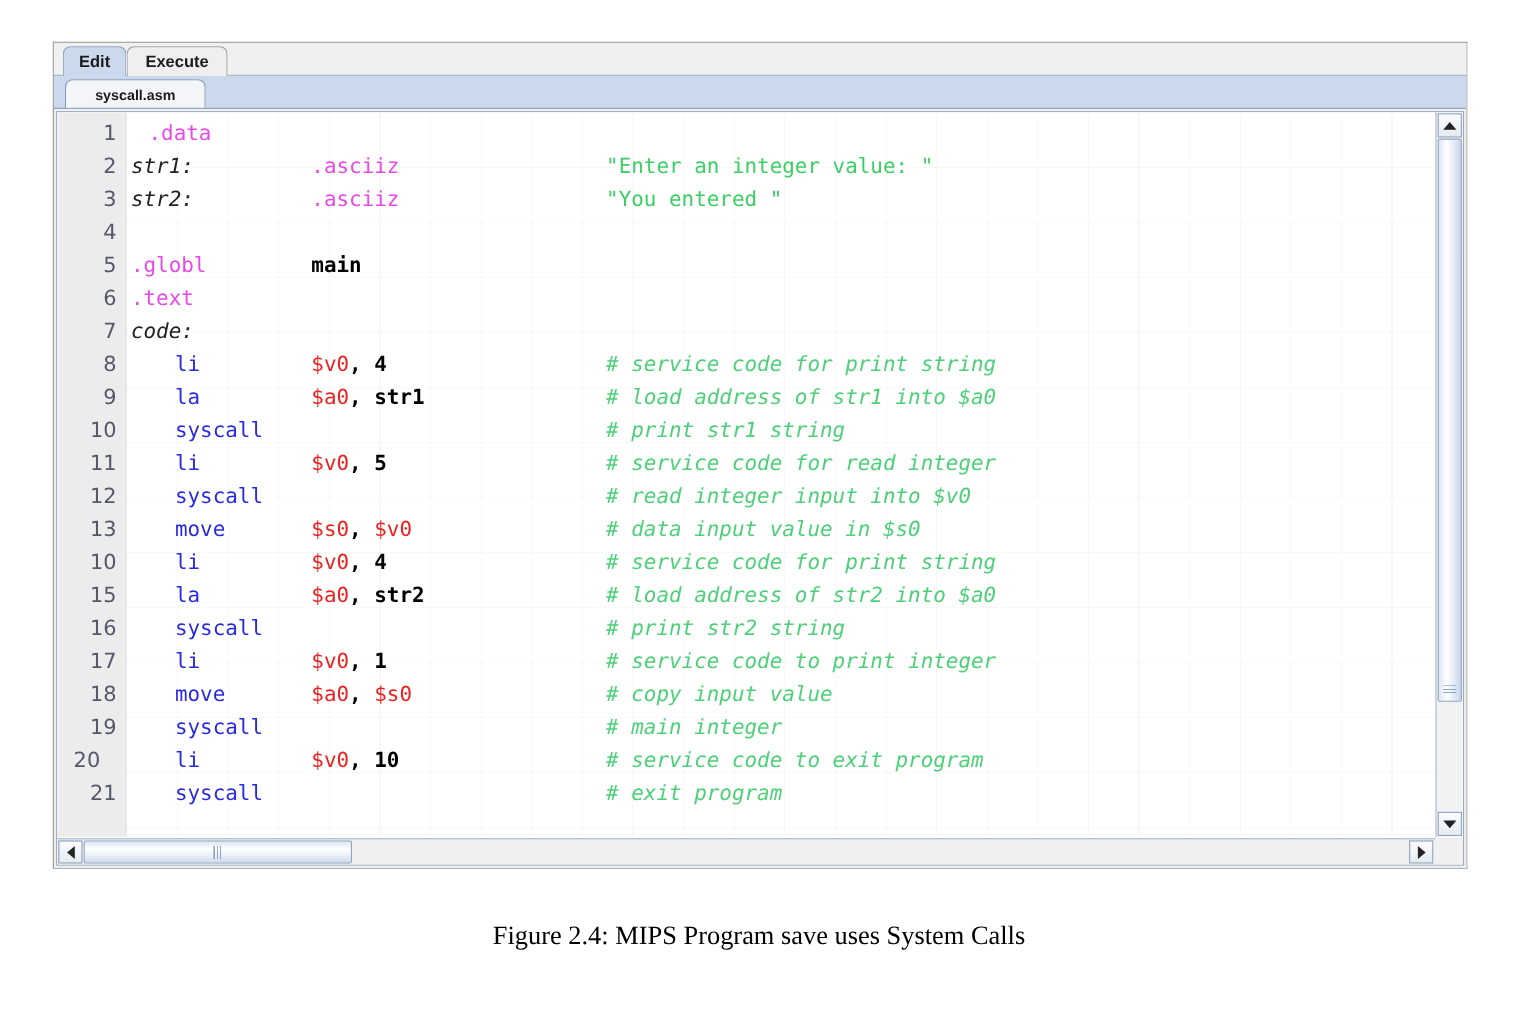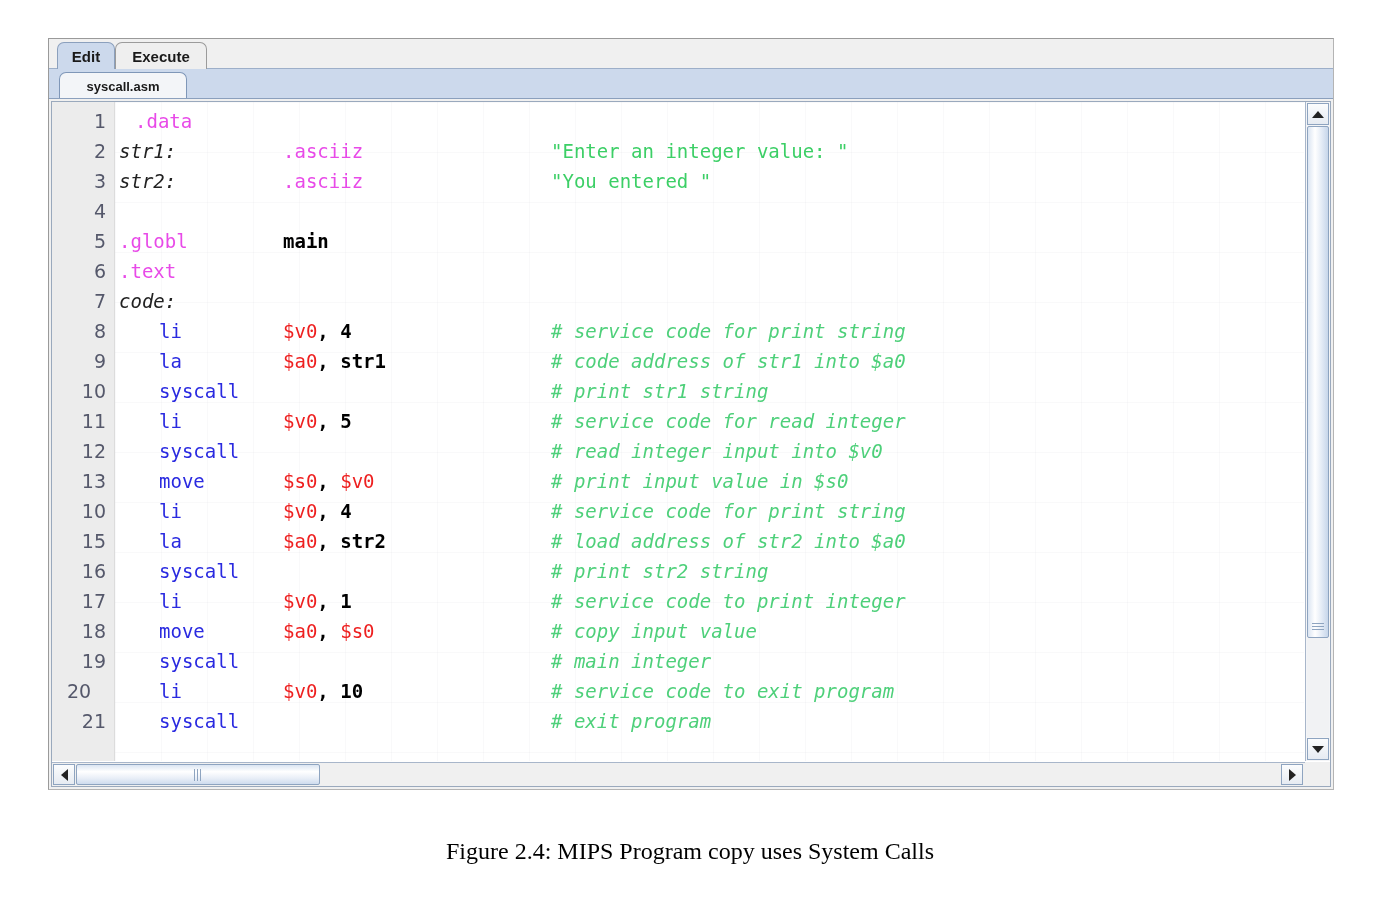--- a/index.html
+++ b/index.html
@@ -372,25 +372,25 @@
         </div>
       <div class="code-area" id="code-area">
           <div class="code-line" style="top: 4px;"><span class="col-op" style="left: 4px; margin-left: 16px;"><span class="t-dir">.data</span></span></div>
           <div class="code-line" style="top: 34px;"><span class="col-op" style="left: 4px;"><span class="t-label">str1:</span></span><span class="col-arg"><span class="t-dir">.asciiz</span></span><span class="col-cmt"><span class="t-str">"Enter an integer value: "</span></span></div>
           <div class="code-line" style="top: 64px;"><span class="col-op" style="left: 4px;"><span class="t-label">str2:</span></span><span class="col-arg"><span class="t-dir">.asciiz</span></span><span class="col-cmt"><span class="t-str">"You entered "</span></span></div>
           <div class="code-line" style="top: 94px;"></div>
           <div class="code-line" style="top: 124px;"><span class="col-op" style="left: 4px;"><span class="t-dir">.globl</span></span><span class="col-arg"><span class="t-sym">main</span></span></div>
           <div class="code-line" style="top: 154px;"><span class="col-op" style="left: 4px;"><span class="t-dir">.text</span></span></div>
           <div class="code-line" style="top: 184px;"><span class="col-op" style="left: 4px;"><span class="t-label">code:</span></span></div>
           <div class="code-line" style="top: 214px;"><span class="col-op" style="left: 44px;"><span class="t-instr">li</span></span><span class="col-arg"><span class="t-reg">$v0</span><span class="t-num">, </span><span class="t-num">4</span></span><span class="col-cmt"><span class="t-cmt"># service code for print string</span></span></div>
-          <div class="code-line" style="top: 244px;"><span class="col-op" style="left: 44px;"><span class="t-instr">la</span></span><span class="col-arg"><span class="t-reg">$a0</span><span class="t-num">, </span><span class="t-num">str1</span></span><span class="col-cmt"><span class="t-cmt"># code address of str1 into $a0</span></span></div>
+          <div class="code-line" style="top: 244px;"><span class="col-op" style="left: 44px;"><span class="t-instr">la</span></span><span class="col-arg"><span class="t-reg">$a0</span><span class="t-num">, </span><span class="t-num">str1</span></span><span class="col-cmt"><span class="t-cmt"># load address of str1 into $a0</span></span></div>
           <div class="code-line" style="top: 274px;"><span class="col-op" style="left: 44px;"><span class="t-instr">syscall</span></span><span class="col-cmt"><span class="t-cmt"># print str1 string</span></span></div>
           <div class="code-line" style="top: 304px;"><span class="col-op" style="left: 44px;"><span class="t-instr">li</span></span><span class="col-arg"><span class="t-reg">$v0</span><span class="t-num">, </span><span class="t-num">5</span></span><span class="col-cmt"><span class="t-cmt"># service code for read integer</span></span></div>
           <div class="code-line" style="top: 334px;"><span class="col-op" style="left: 44px;"><span class="t-instr">syscall</span></span><span class="col-cmt"><span class="t-cmt"># read integer input into $v0</span></span></div>
-          <div class="code-line" style="top: 364px;"><span class="col-op" style="left: 44px;"><span class="t-instr">move</span></span><span class="col-arg"><span class="t-reg">$s0</span><span class="t-num">, </span><span class="t-reg">$v0</span></span><span class="col-cmt"><span class="t-cmt"># print input value in $s0</span></span></div>
+          <div class="code-line" style="top: 364px;"><span class="col-op" style="left: 44px;"><span class="t-instr">move</span></span><span class="col-arg"><span class="t-reg">$s0</span><span class="t-num">, </span><span class="t-reg">$v0</span></span><span class="col-cmt"><span class="t-cmt"># data input value in $s0</span></span></div>
           <div class="code-line" style="top: 394px;"><span class="col-op" style="left: 44px;"><span class="t-instr">li</span></span><span class="col-arg"><span class="t-reg">$v0</span><span class="t-num">, </span><span class="t-num">4</span></span><span class="col-cmt"><span class="t-cmt"># service code for print string</span></span></div>
           <div class="code-line" style="top: 424px;"><span class="col-op" style="left: 44px;"><span class="t-instr">la</span></span><span class="col-arg"><span class="t-reg">$a0</span><span class="t-num">, </span><span class="t-num">str2</span></span><span class="col-cmt"><span class="t-cmt"># load address of str2 into $a0</span></span></div>
           <div class="code-line" style="top: 454px;"><span class="col-op" style="left: 44px;"><span class="t-instr">syscall</span></span><span class="col-cmt"><span class="t-cmt"># print str2 string</span></span></div>
           <div class="code-line" style="top: 484px;"><span class="col-op" style="left: 44px;"><span class="t-instr">li</span></span><span class="col-arg"><span class="t-reg">$v0</span><span class="t-num">, </span><span class="t-num">1</span></span><span class="col-cmt"><span class="t-cmt"># service code to print integer</span></span></div>
           <div class="code-line" style="top: 514px;"><span class="col-op" style="left: 44px;"><span class="t-instr">move</span></span><span class="col-arg"><span class="t-reg">$a0</span><span class="t-num">, </span><span class="t-reg">$s0</span></span><span class="col-cmt"><span class="t-cmt"># copy input value</span></span></div>
           <div class="code-line" style="top: 544px;"><span class="col-op" style="left: 44px;"><span class="t-instr">syscall</span></span><span class="col-cmt"><span class="t-cmt"># main integer</span></span></div>
           <div class="code-line" style="top: 574px;"><span class="col-op" style="left: 44px;"><span class="t-instr">li</span></span><span class="col-arg"><span class="t-reg">$v0</span><span class="t-num">, </span><span class="t-num">10</span></span><span class="col-cmt"><span class="t-cmt"># service code to exit program</span></span></div>
           <div class="code-line" style="top: 604px;"><span class="col-op" style="left: 44px;"><span class="t-instr">syscall</span></span><span class="col-cmt"><span class="t-cmt"># exit program</span></span></div>
         </div>
     </div>
@@ -418,14 +418,14 @@
       <div class="hs-btn right">
         <span class="arrow-right"></span>
       </div>
     </div>
     <div class="hs-corner"></div>
 
   </div>
 </div>
 
 <div class="caption">
-  <b>Figure 2.4</b><span>: MIPS Program copy uses System Calls</span>
+  <b>Figure 2.4</b><span>: MIPS Program save uses System Calls</span>
 </div>
 
 </body></html>

